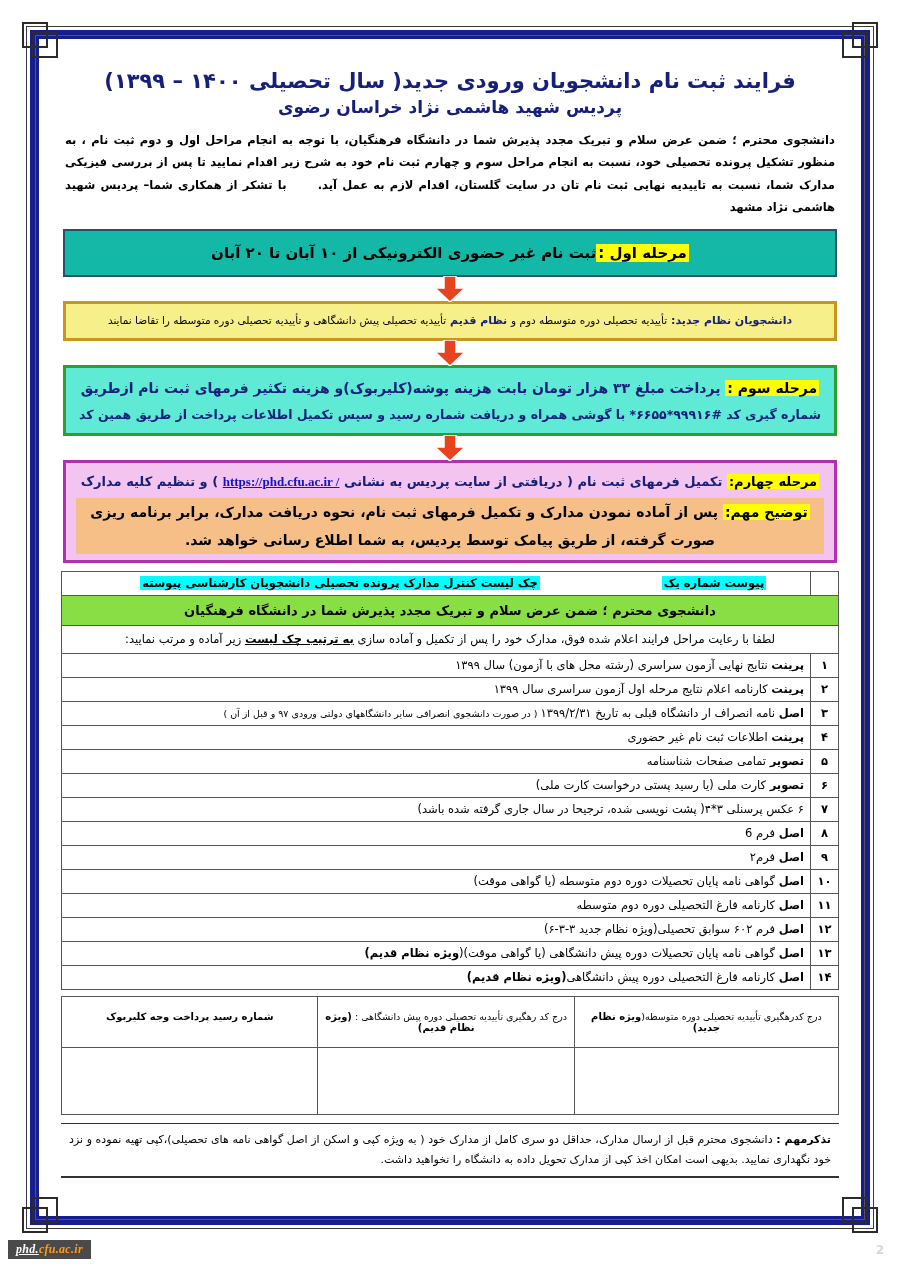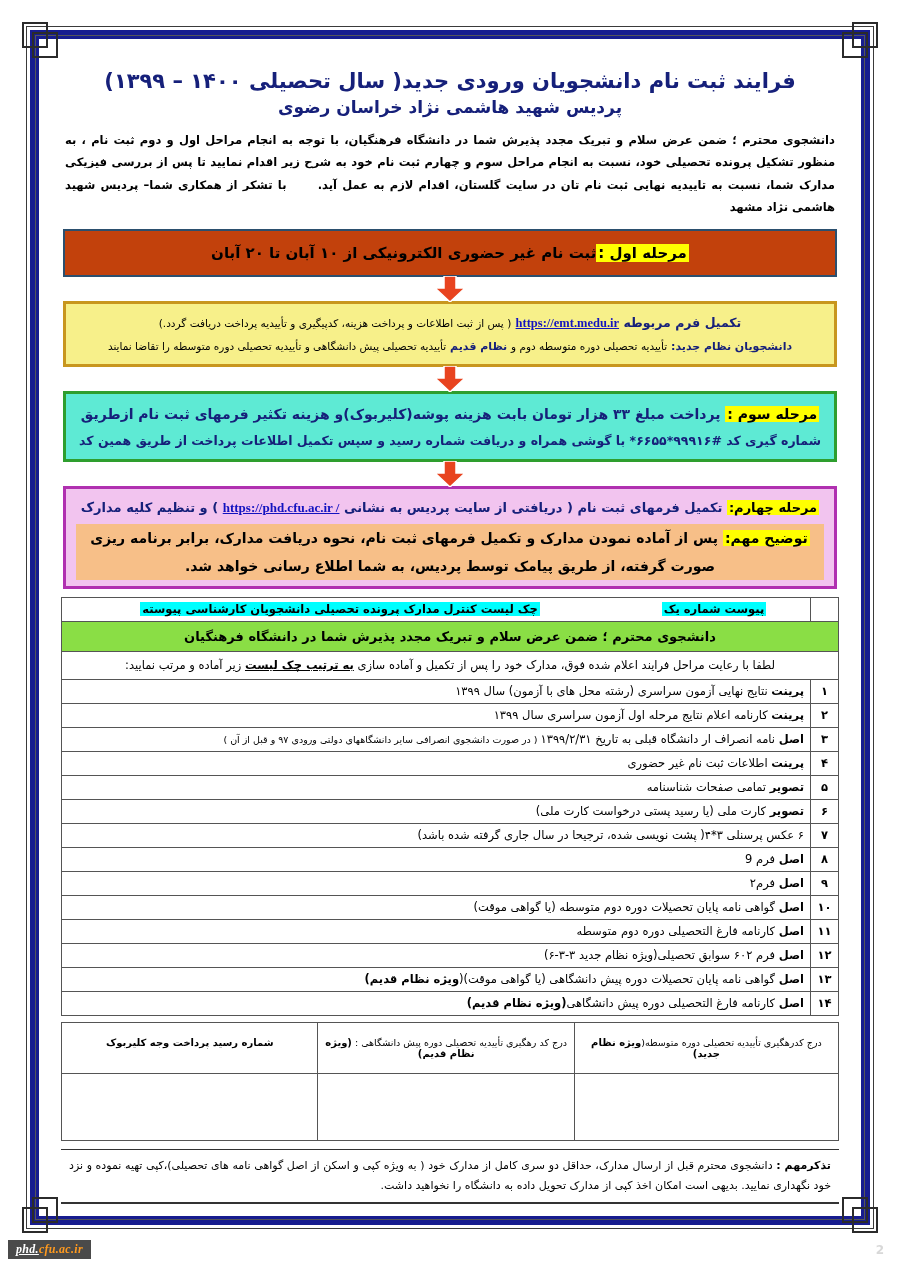--- a/index.html
+++ b/index.html
@@ -76,21 +76,21 @@
 
   
   .stage{
     box-sizing:border-box;
     margin:0 2px;
     padding:6px 10px;
     text-align:right;
     line-height:2.0;
   }
   .stage-1{
-    background:#c2410c;
+    background:#14b8a6;
     border:2px solid #2b4f6e;
     text-align:center;
     font-size:15px;
     font-weight:bold;
     padding:7px 10px;
   }
   .stage-2{
     background:#f7f08a;
     border:3px solid #c8961e;
     font-size:14px;
@@ -251,25 +251,20 @@
       <span class="hl-yellow">مرحله اول :</span><span>ثبت نام  غیر حضوری الکترونیکی از ۱۰ آبان تا ۲۰ آبان</span>
     </div>
 
     <div class="arrow-wrap">
       <svg width="34" height="26" viewBox="0 0 34 26">
         <polygon points="11,0 23,0 23,12 32,12 17,26 2,12 11,12" fill="#e8431f" stroke="#ffffff" stroke-width="1.5"></polygon>
       </svg>
     </div>
 
     <div class="stage stage-2">
-      <div class="line2">
-        <span>تکمیل فرم مربوطه</span>
-        <a class="lnk" href="#">https://emt.medu.ir</a>
-        <span class="small-note">( پس از ثبت اطلاعات و پرداخت هزینه، کدپیگیری و تأییدیه پرداخت دریافت گردد.)</span>
-      </div>
       <div class="line3">
         <b>دانشجویان نظام جدید:</b>
         <span class="small-note">تأییدیه تحصیلی دوره متوسطه دوم و</span>
         <b>نظام قدیم</b>
         <span class="small-note">تأییدیه تحصیلی پیش دانشگاهی  و  تأییدیه تحصیلی دوره متوسطه را تقاضا نمایند</span>
       </div>
     </div>
 
     <div class="arrow-wrap">
       <svg width="34" height="26" viewBox="0 0 34 26">
@@ -362,21 +357,21 @@
           <tr>
             <td class="num">۶</td>
             <td class="item"><b>تصویر</b> <span>کارت ملی (یا رسید پستی درخواست کارت ملی)</span></td>
           </tr>
           <tr>
             <td class="num">۷</td>
             <td class="item"><span>۶ عکس پرسنلی ۳*۴( پشت نویسی شده، ترجیحا در سال جاری گرفته شده باشد)</span></td>
           </tr>
           <tr>
             <td class="num">۸</td>
-            <td class="item"><b>اصل</b> <span>فرم 9</span></td>
+            <td class="item"><b>اصل</b> <span>فرم 6</span></td>
           </tr>
           <tr>
             <td class="num">۹</td>
             <td class="item"><b>اصل</b> <span>فرم۲</span></td>
           </tr>
           <tr>
             <td class="num">۱۰</td>
             <td class="item"><b>اصل</b> <span>گواهی نامه پایان تحصیلات دوره دوم متوسطه (یا گواهی موقت)</span></td>
           </tr>
           <tr>

